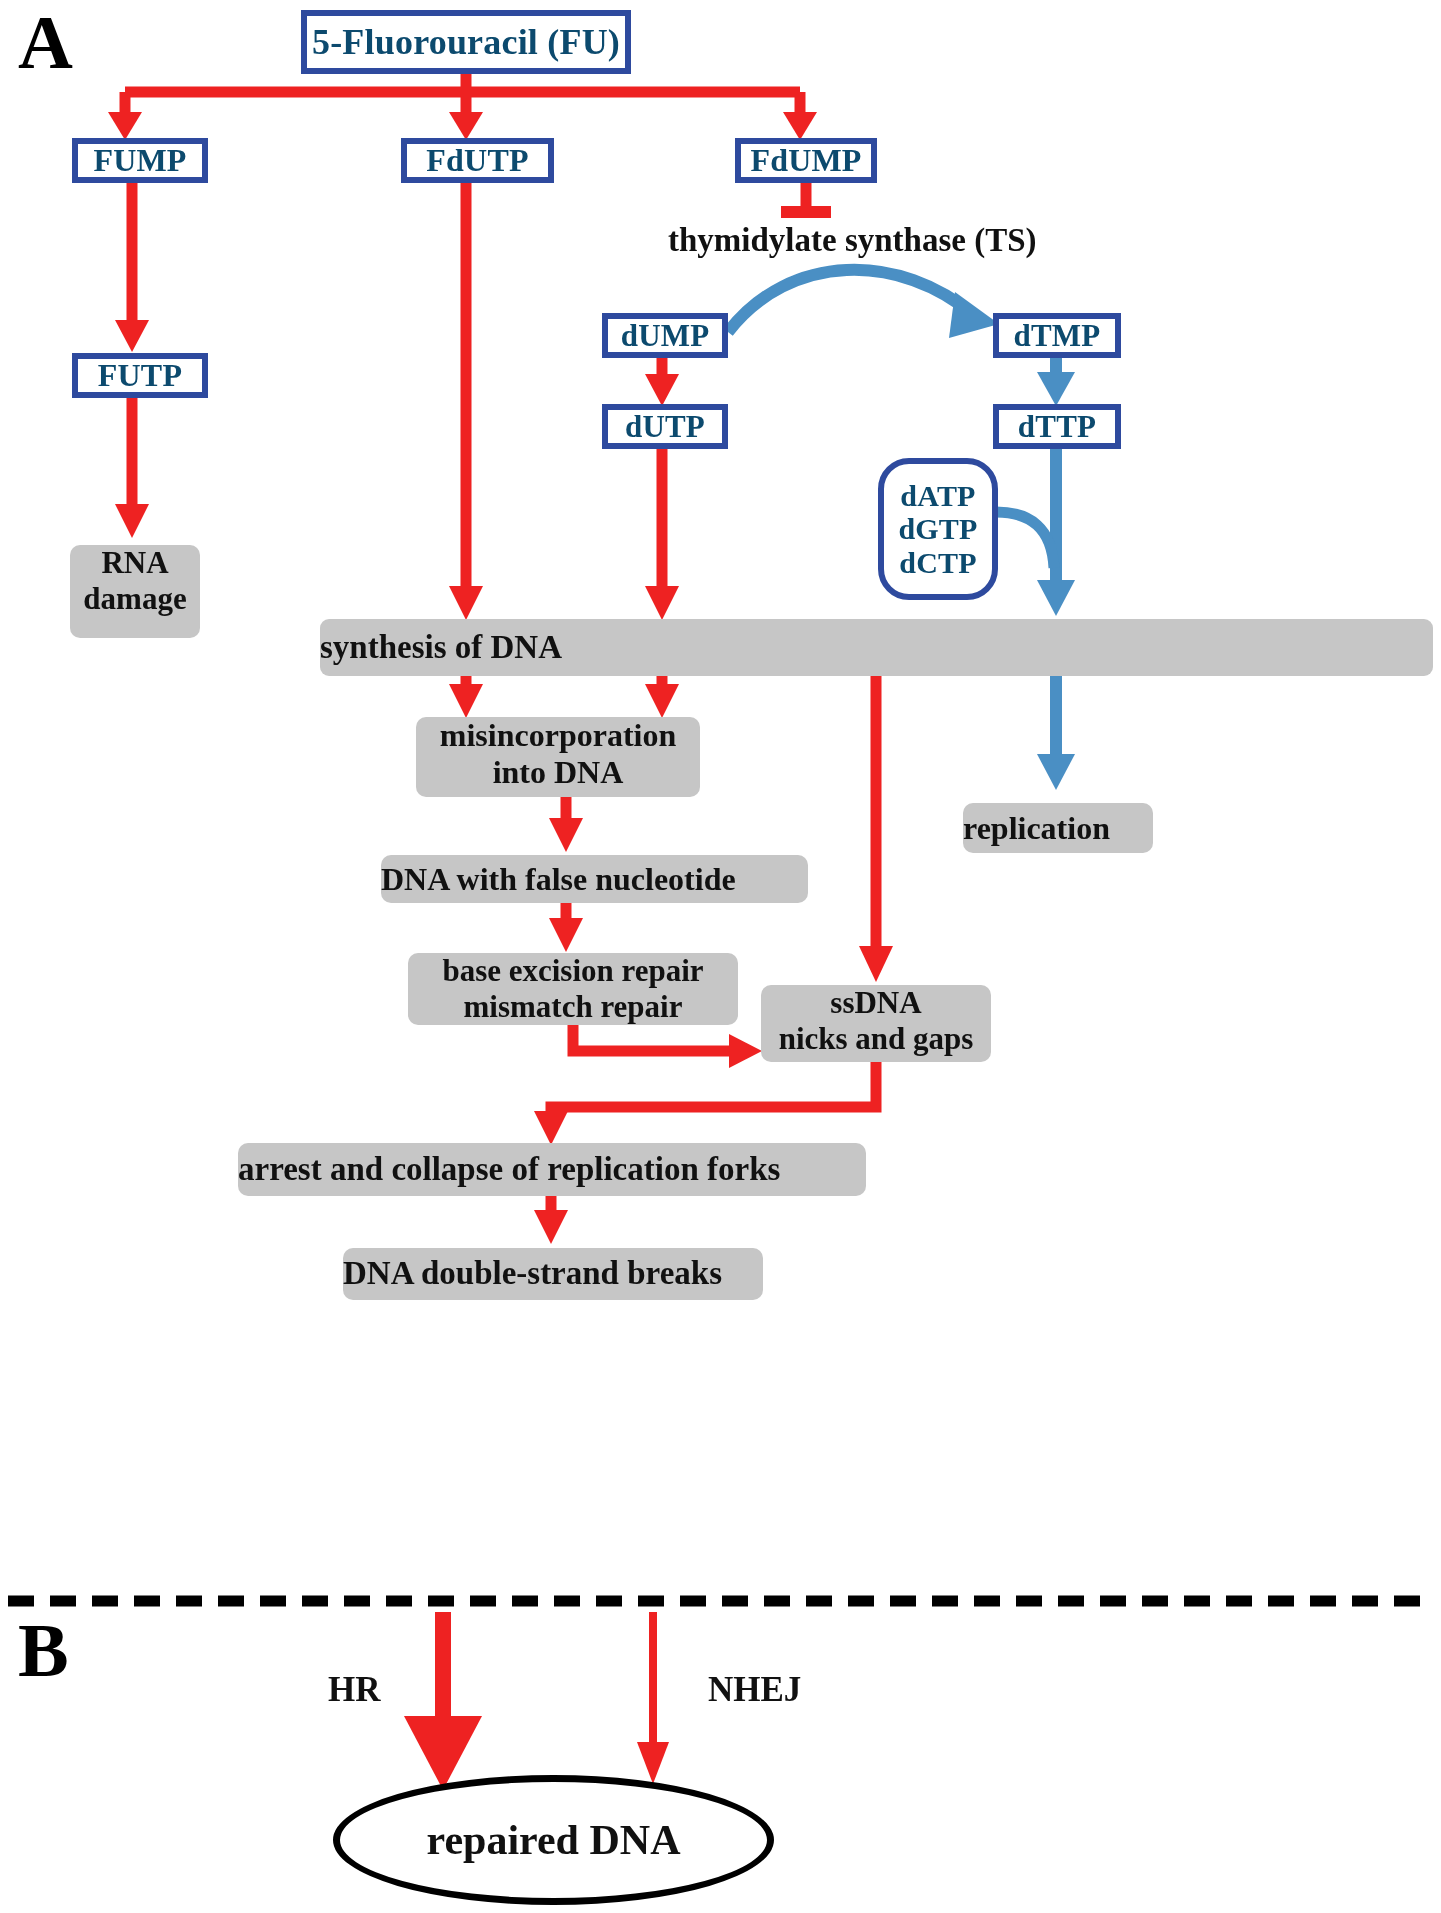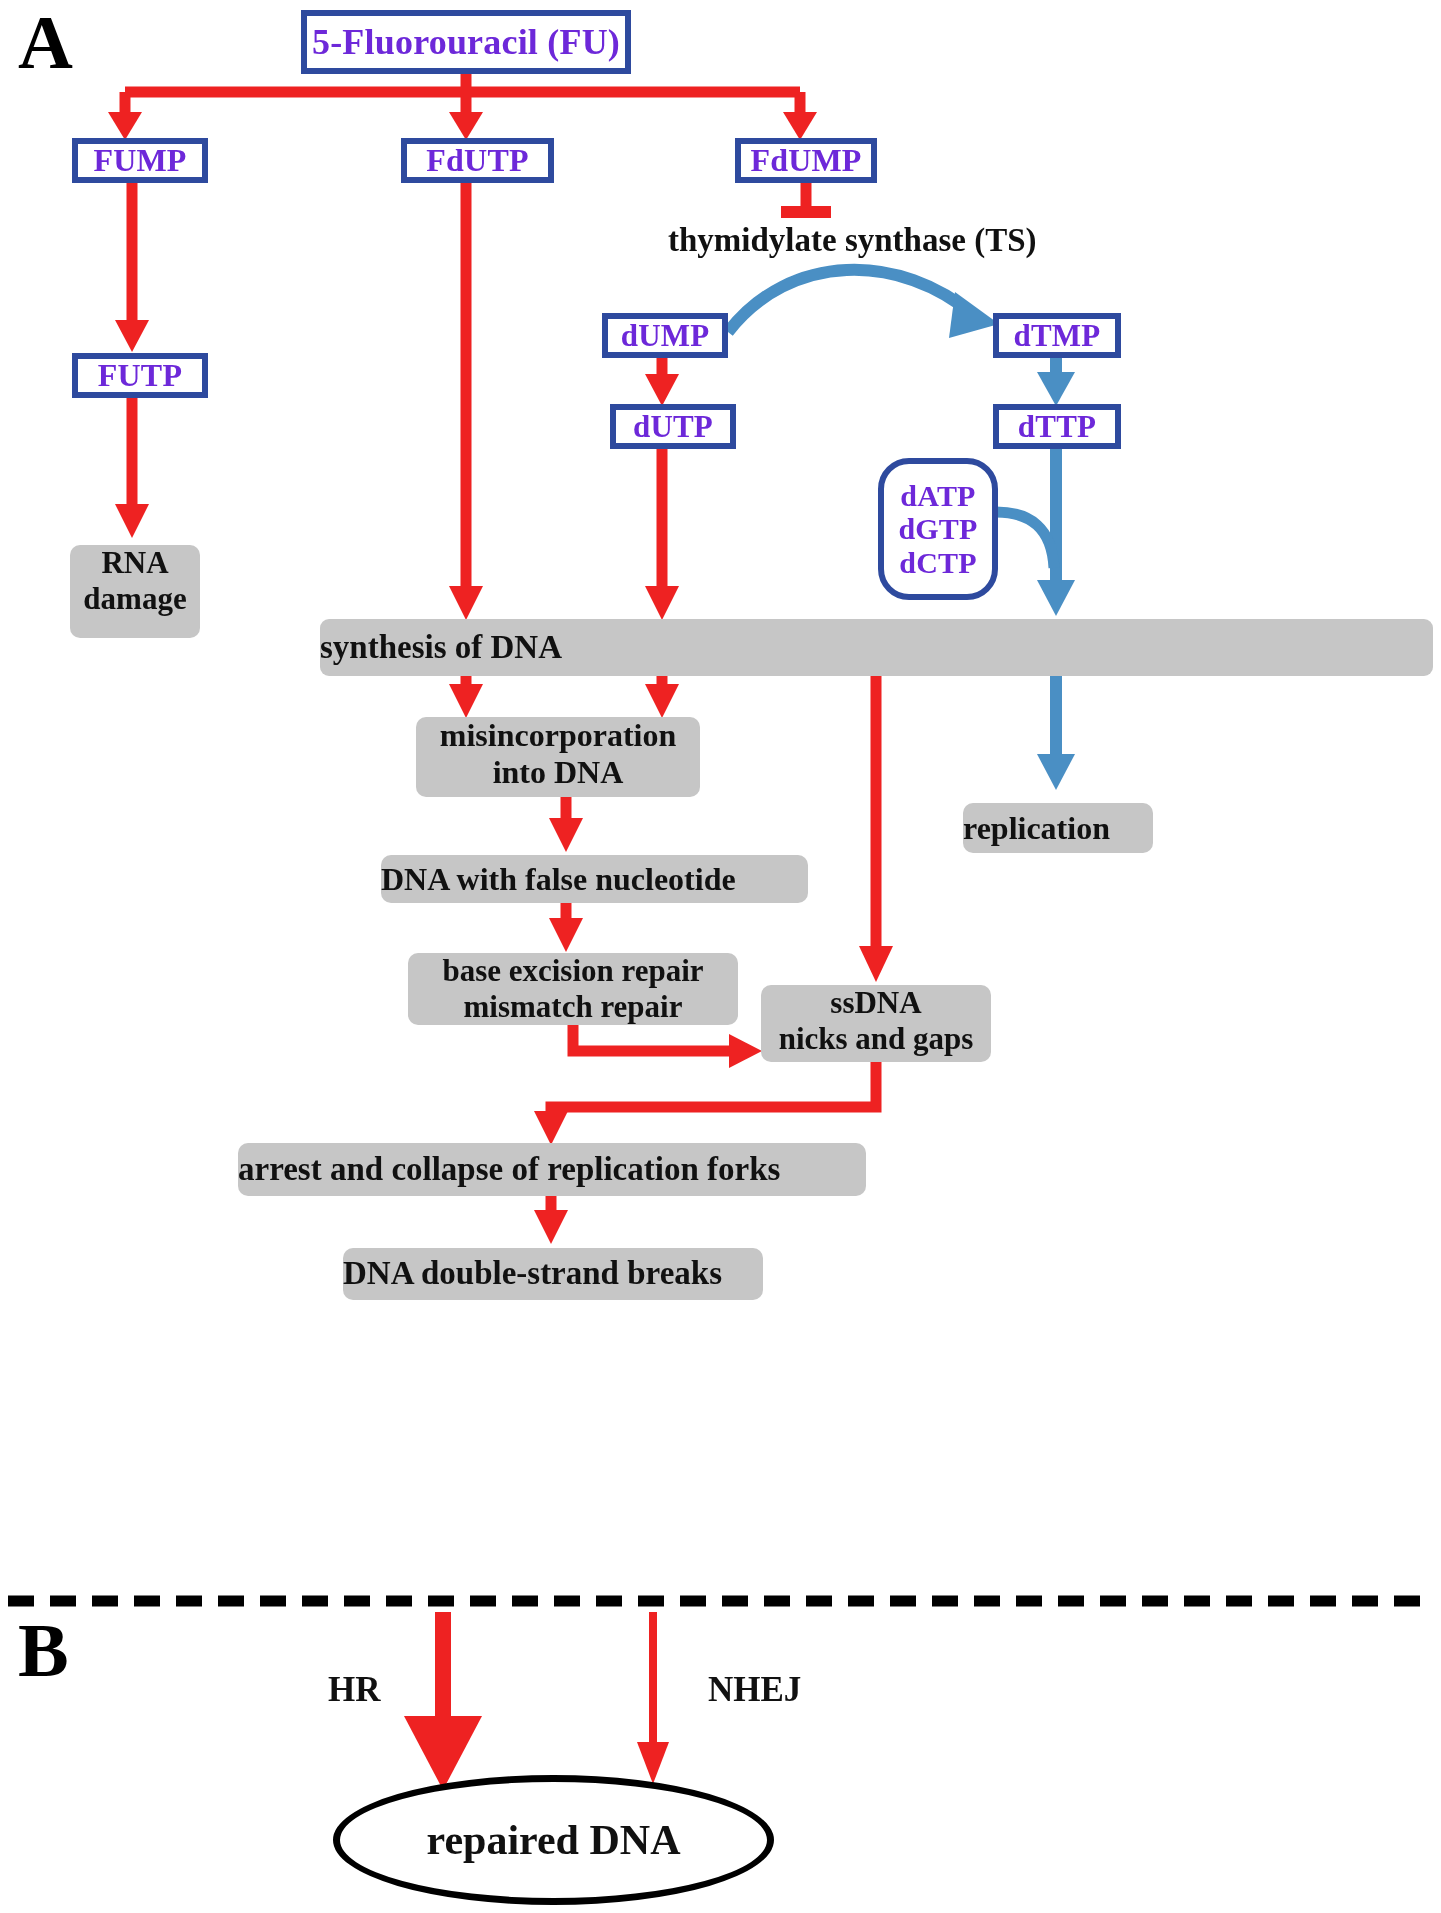--- a/index.html
+++ b/index.html
@@ -10,21 +10,21 @@
   .panel-letter{
     position:absolute;font-family:"Liberation Serif",serif;font-weight:bold;
     font-size:76px;color:#000;line-height:1;
   }
 
   
   .mbox{
     position:absolute;box-sizing:border-box;
     border:6px solid #2e4a9e;background:#ffffff;
     display:flex;align-items:center;justify-content:center;
-    font-family:"Liberation Serif",serif;font-weight:bold;color:#6d28d9;
+    font-family:"Liberation Serif",serif;font-weight:bold;color:#0c4a6e;
     text-align:center;letter-spacing:.2px;
   }
   .mbox.multi{flex-direction:column;justify-content:center;line-height:1.12;border-radius:31px;}
 
   
   .gbox{
     position:absolute;box-sizing:border-box;
     background:#c6c6c6;border-radius:10px;
     display:flex;align-items:center;
     font-family:"Liberation Serif",serif;font-weight:bold;color:#111;
@@ -195,21 +195,21 @@
   <div class="mbox" style="left:72px;top:138px;width:136px;height:45px;font-size:32px;">FUMP</div>
 
   <div class="mbox" style="left:72px;top:353px;width:136px;height:45px;font-size:32px;">FUTP</div>
 
   <div class="mbox" style="left:401px;top:138px;width:153px;height:45px;font-size:32px;">FdUTP</div>
 
   <div class="mbox" style="left:735px;top:138px;width:142px;height:45px;font-size:32px;">FdUMP</div>
 
   <div class="mbox" style="left:602px;top:313px;width:126px;height:45px;font-size:31px;">dUMP</div>
 
-  <div class="mbox" style="left:602px;top:404px;width:126px;height:45px;font-size:31px;margin-left:8px;">dUTP</div>
+  <div class="mbox" style="left:602px;top:404px;width:126px;height:45px;font-size:31px;">dUTP</div>
 
   <div class="mbox" style="left:993px;top:313px;width:128px;height:45px;font-size:31px;">dTMP</div>
 
   <div class="mbox" style="left:993px;top:404px;width:128px;height:45px;font-size:31px;">dTTP</div>
 
   <div class="mbox multi" style="left:878px;top:458px;width:120px;height:142px;font-size:30px;">
     <span>dATP</span>
     <span>dGTP</span>
     <span>dCTP</span>
   </div>

